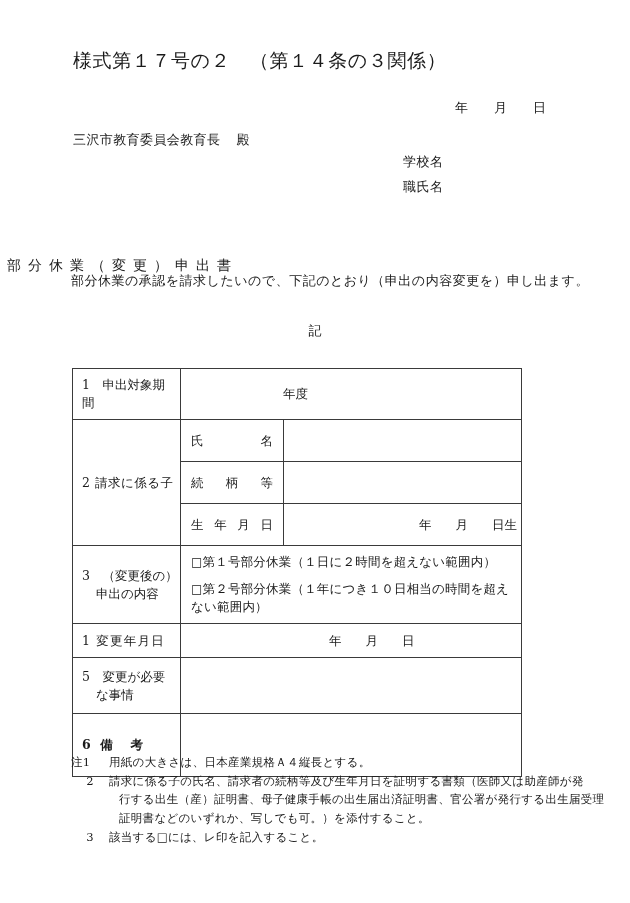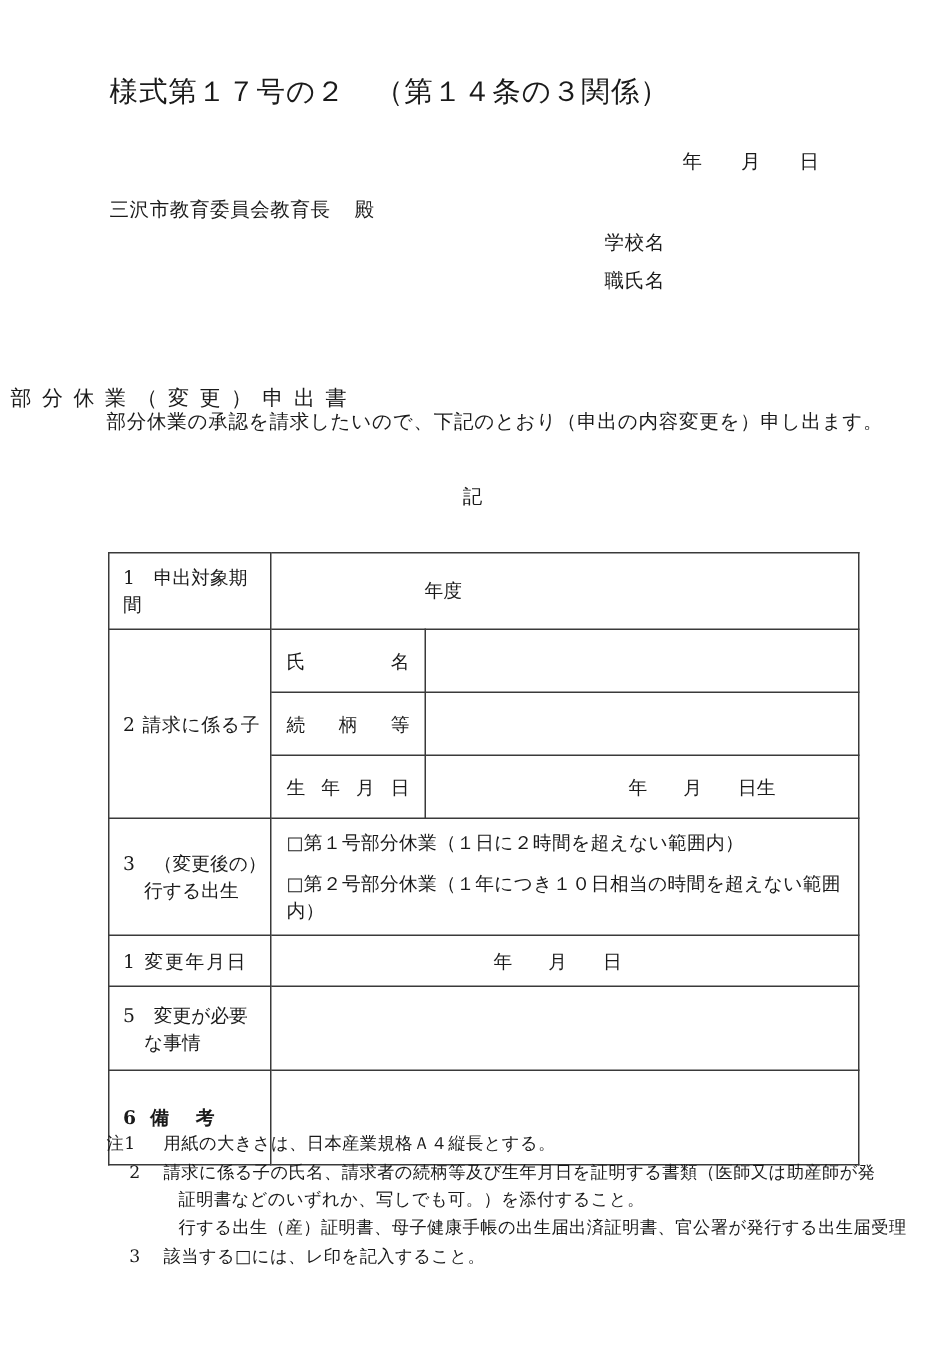--- a/index.html
+++ b/index.html
@@ -92,21 +92,21 @@
     width: 630px;
     text-align: center;
     font-size: 13px;
   }
 
   
   .form-table {
     position: absolute;
     left: 72px;
     top: 368px;
-    width: 501px;
+    width: 450px;
     border-collapse: collapse;
     table-layout: fixed;
     font-size: 12.5px;
   }
   .form-table td {
     border: 1px solid #3a3a3a;
     padding: 0;
     vertical-align: middle;
     line-height: 1.45;
   }
@@ -269,21 +269,21 @@
           <div class="birthcell dateflow">
             <span>年</span><span class="g"></span><span>月</span><span class="g"></span><span>日生</span>
           </div>
         </td>
       </tr>
 
       <tr>
         <td class="h-content">
           <div class="lbl-2line">
             <span>3　（変更後の）</span>
-            <span class="l2">行する出生</span>
+            <span class="l2">申出の内容</span>
           </div>
         </td>
         <td colspan="2" class="h-content">
           <div class="checkline">
             <span class="cb">□</span><span>第１号部分休業（１日に２時間を超えない範囲内）</span>
           </div>
           <div class="checkline">
             <span class="cb">□</span><span>第２号部分休業（１年につき１０日相当の時間を超えない範囲内）</span>
           </div>
         </td>
@@ -323,20 +323,20 @@
     </tbody>
   </table>
 
   <div class="notes">
     <span class="note-row">
       <span class="note-num first">注1</span><span>用紙の大きさは、日本産業規格Ａ４縦長とする。</span>
     </span>
     <span class="note-row">
       <span class="note-num" style="text-align:center">2</span><span>請求に係る子の氏名、請求者の続柄等及び生年月日を証明する書類（医師又は助産師が発</span>
     </span>
+    <span class="note-cont">行する出生（産）証明書、母子健康手帳の出生届出済証明書、官公署が発行する出生届受理</span>
     <span class="note-cont">証明書などのいずれか、写しでも可。）を添付すること。</span>
-    <span class="note-cont">行する出生（産）証明書、母子健康手帳の出生届出済証明書、官公署が発行する出生届受理</span>
     <span class="note-row">
       <span class="note-num" style="text-align:center">3</span><span>該当する□には、レ印を記入すること。</span>
     </span>
   </div>
 
 </div>
 
 </body></html>

